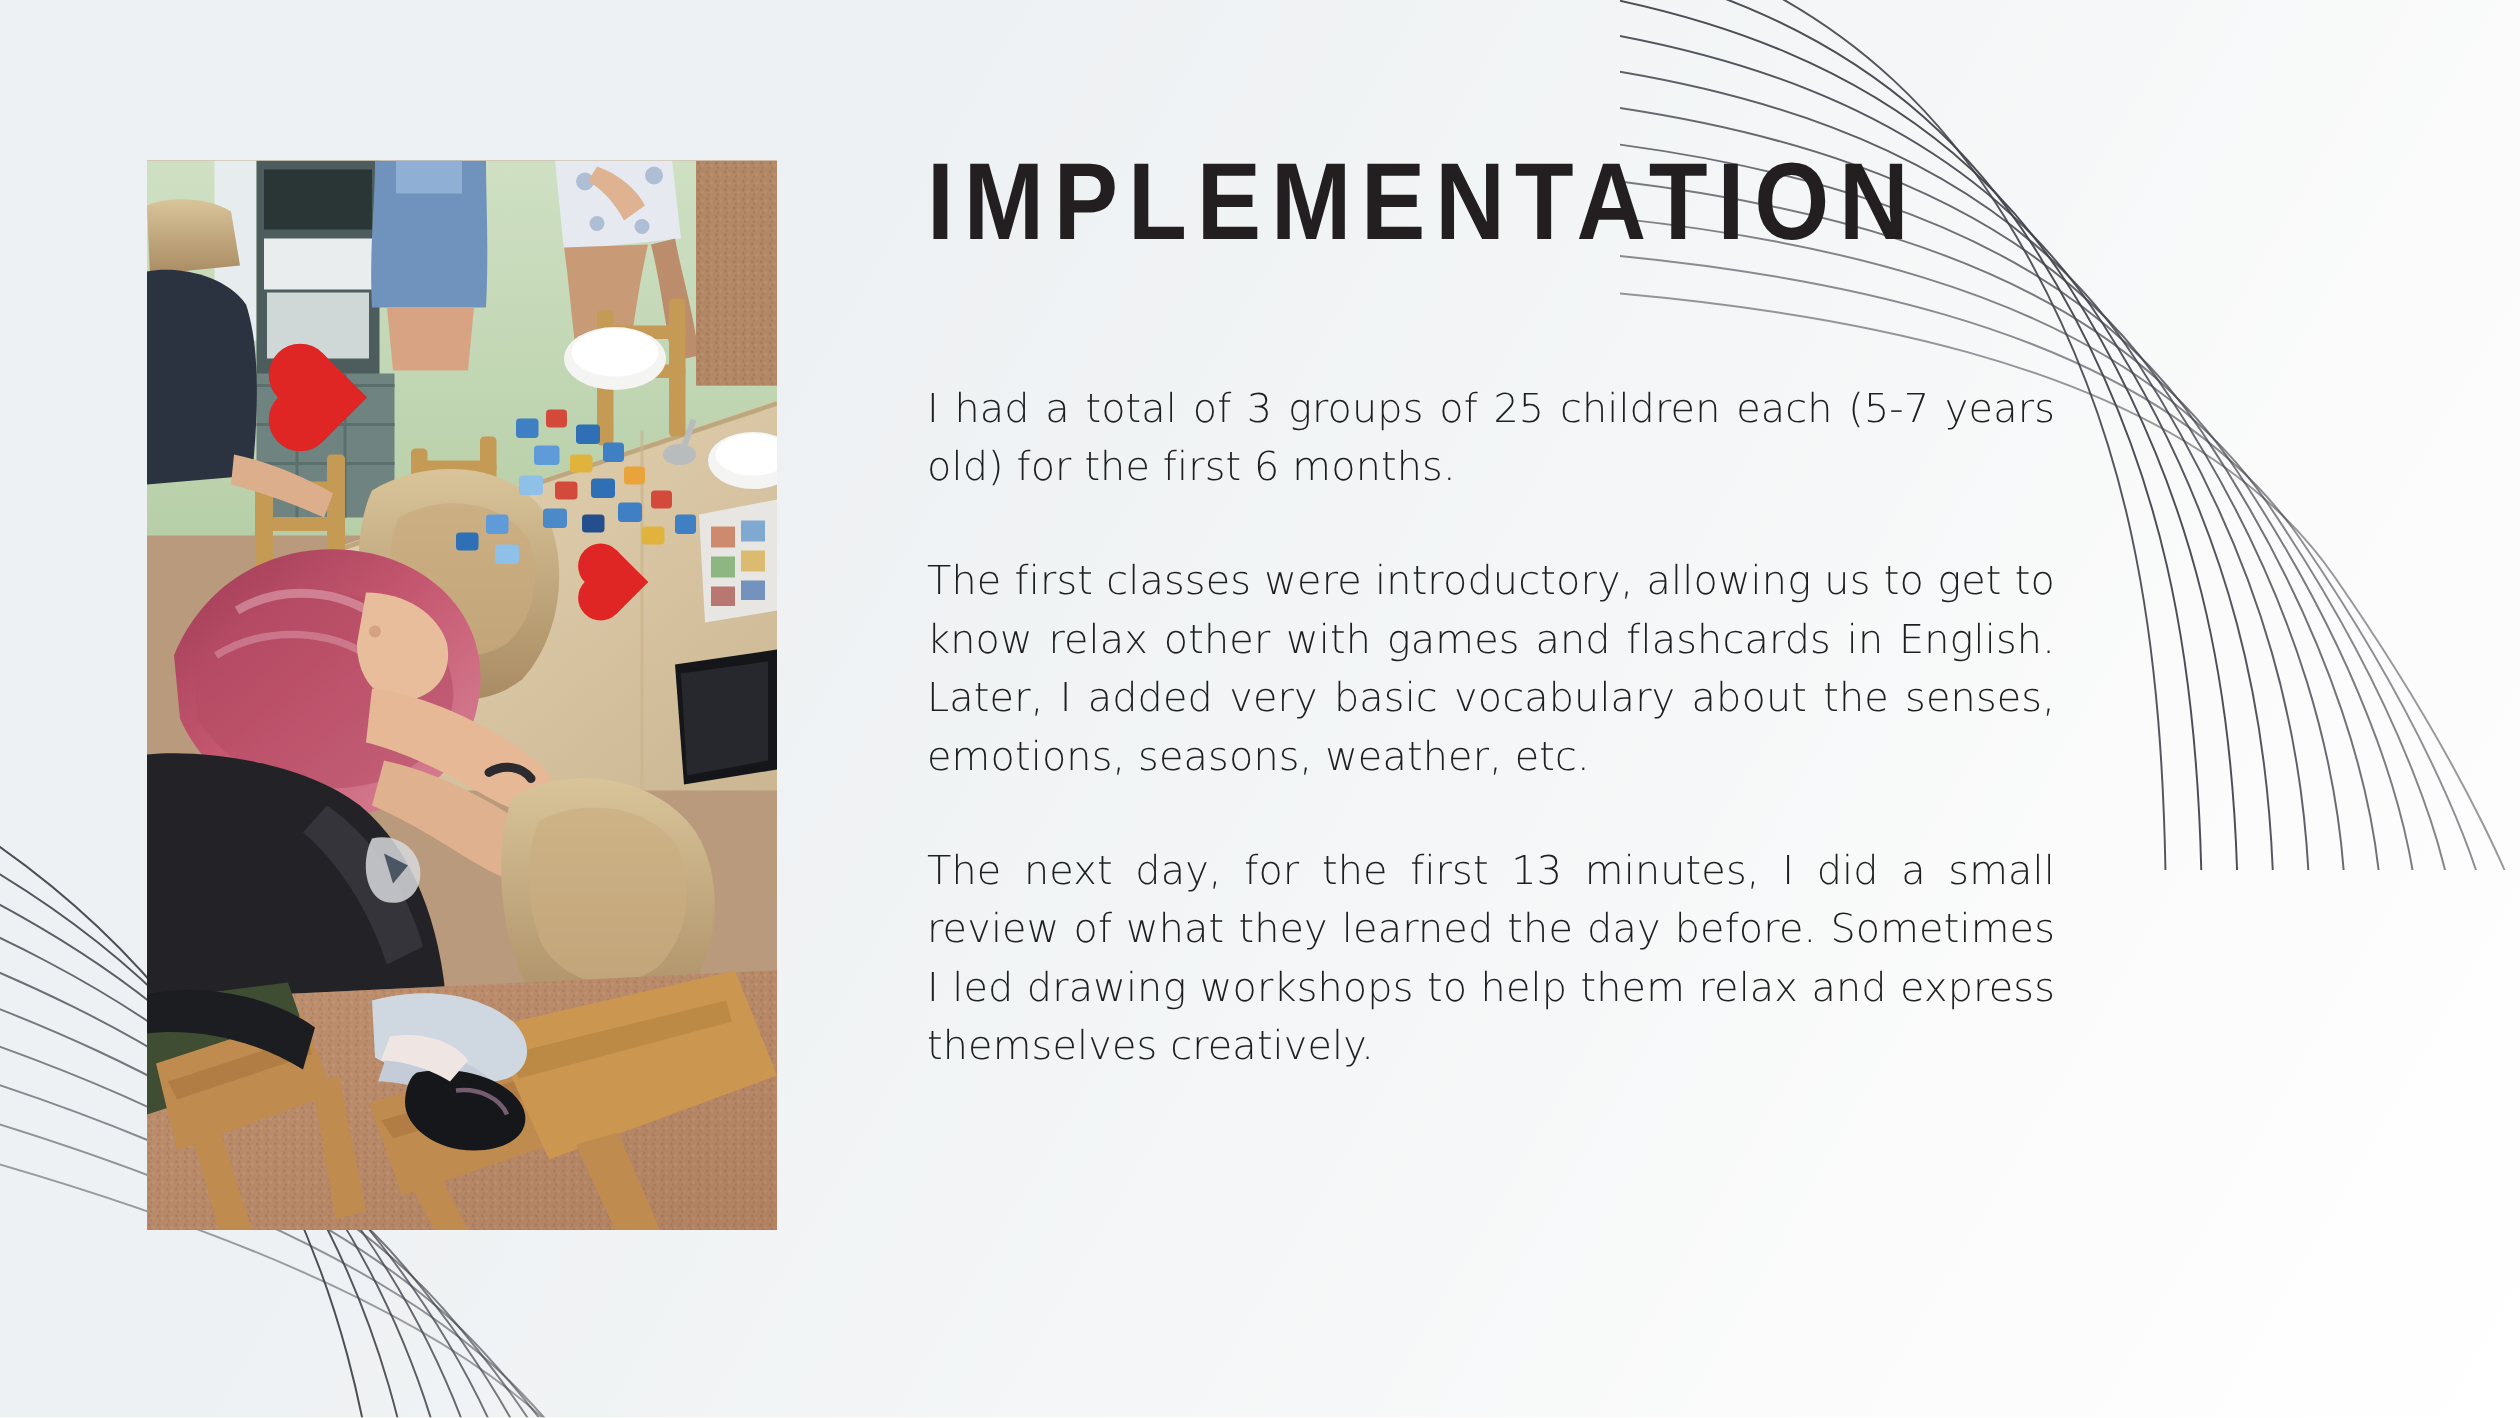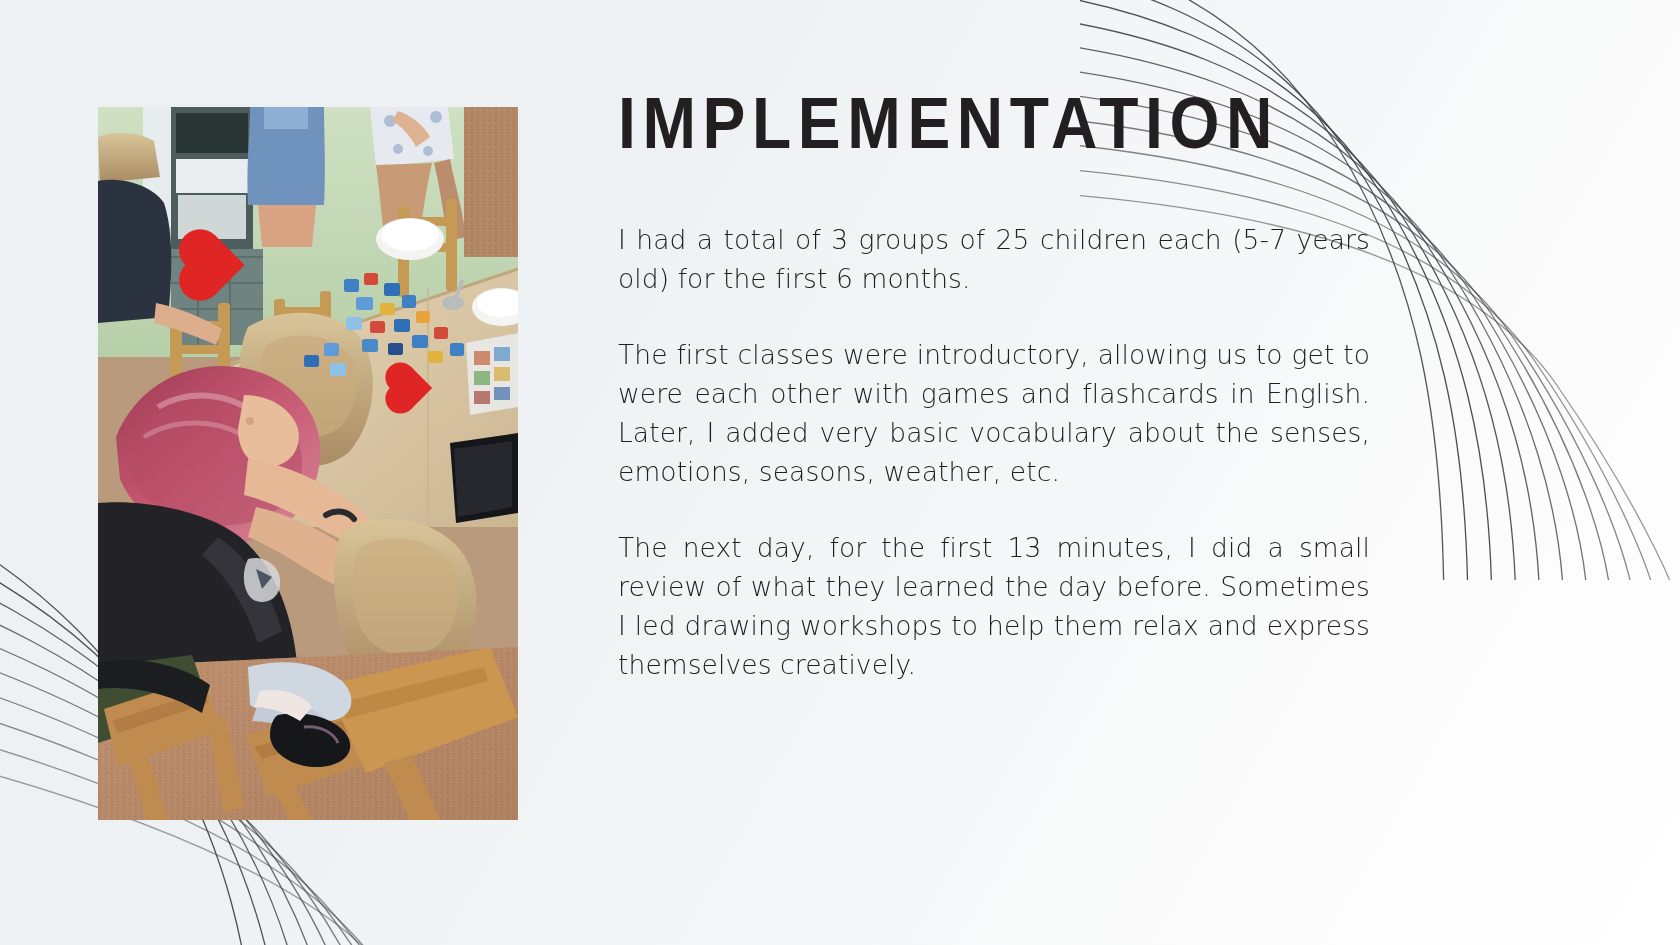--- a/index.html
+++ b/index.html
@@ -87,39 +87,39 @@
     left: 298px;
     top: 266px;
     width: 30px;
     height: 30px;
   }
 
   
   #text-column {
     position: absolute;
     left: 618px;
-    top: 88px;
+    top: 100px;
     width: 752px;
   }
 
   #slide-title {
     font-family: "Liberation Sans", sans-serif;
     font-weight: 700;
     font-size: 73px;
     line-height: 0.96;
     letter-spacing: 7.5px;
     color: #231f20;
     margin: 0 0 0 0;
     transform: scaleX(0.88);
     transform-origin: left top;
     white-space: nowrap;
   }
 
   #body-copy {
-    margin-top: 62px;
+    margin-top: 83px;
   }
 
   .para {
     font-family: "DejaVu Sans", sans-serif;
     font-weight: 300;
     font-size: 26.5px;
     line-height: 39px;
     color: #1f1f22;
     text-align: justify;
     text-justify: inter-word;
@@ -360,18 +360,18 @@
 
     <div class="heart" id="heart-1"></div>
     <div class="heart" id="heart-2"></div>
   </div>
 
   <div id="text-column">
     <h1 id="slide-title">IMPLEMENTATION</h1>
 
     <div id="body-copy">
       <p class="para">I had a total of 3 groups of 25 children each (5-7 years old) for the first 6 months.</p>
-      <p class="para">The first classes were introductory, allowing us to get to were each other with games and flashcards in English. Later, I added very basic vocabulary about the senses, emotions, seasons, weather, etc.</p>
+      <p class="para">The first classes were introductory, allowing us to get to know relax other with games and flashcards in English. Later, I added very basic vocabulary about the senses, emotions, seasons, weather, etc.</p>
       <p class="para">The next day, for the first 13 minutes, I did a small review of what they learned the day before. Sometimes I led drawing workshops to help them relax and express themselves creatively.</p>
     </div>
   </div>
 
 </div>
 
 </body></html>

